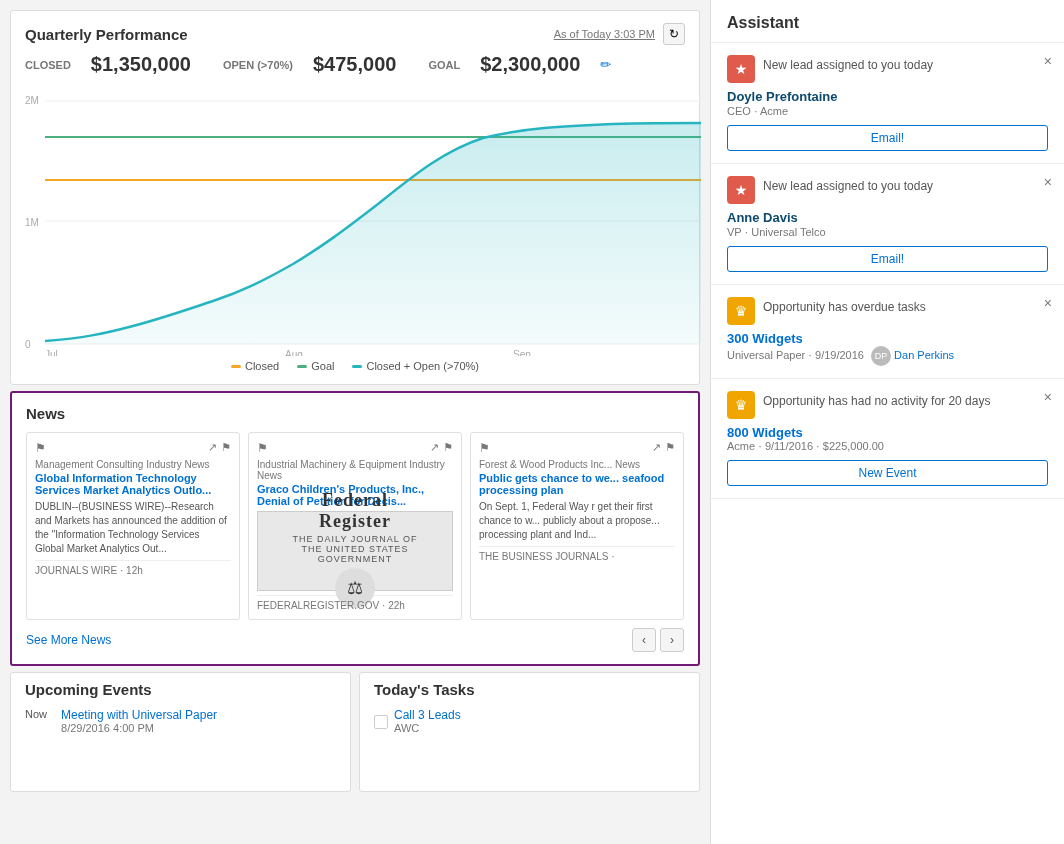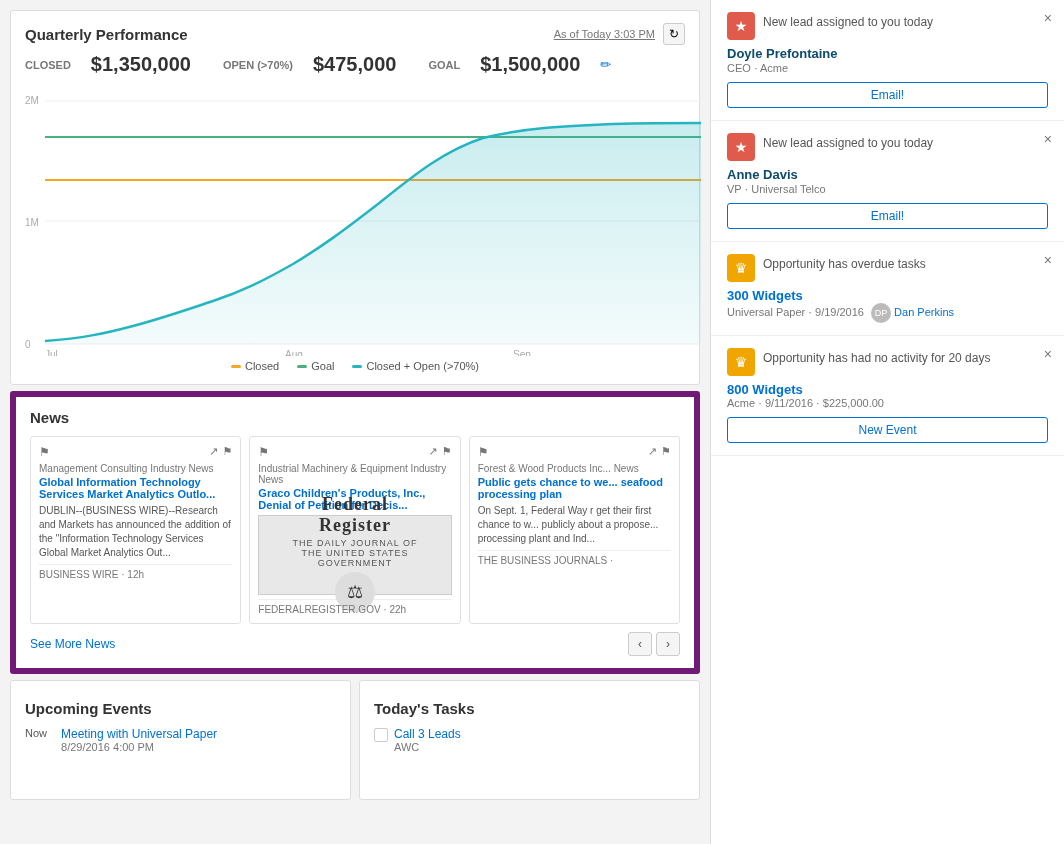--- a/index.html
+++ b/index.html
@@ -17,44 +17,44 @@
 
     .chart-stats { display: flex; align-items: center; gap: 20px; margin-bottom: 10px; font-size: 12px; }
 
     .chart-area { position: relative; height: 270px; margin: 0 -2px; }
 
     .chart-legend { display: flex; gap: 18px; justify-content: center; margin-top: 4px; font-size: 11px; color: #555; }
     .legend-item { display: flex; align-items: center; gap: 4px; }
     .legend-dot { width: 10px; height: 3px; border-radius: 2px; }
 
     
-    .news-section { background: #fff; margin: 0 10px 6px 10px; border: 6px solid #701a75; border-radius: 3px; padding: 12px 14px; }
+    .news-section { background: #fff; margin: 0 10px 6px 10px; border: 2px solid #701a75; border-radius: 3px; padding: 12px 14px; }
     .section-title { font-size: 15px; font-weight: 600; color: #333; margin-bottom: 10px; }
     .news-cards { display: flex; gap: 8px; overflow: hidden; }
     .news-card { flex: 1; border: 1px solid #e0e0e0; border-radius: 3px; padding: 8px; font-size: 11px; min-width: 0; position: relative; background: #fff; }
     .news-card-top { display: flex; justify-content: space-between; align-items: flex-start; margin-bottom: 4px; }
     .news-flag-icon { color: #777; font-size: 12px; }
     .news-actions { display: flex; gap: 4px; color: #777; font-size: 11px; }
     .news-source { color: #777; font-size: 10px; margin-bottom: 2px; }
     .news-headline { font-weight: 600; color: #0070d2; font-size: 11px; margin-bottom: 4px; cursor: pointer; }
     .news-body { color: #555; font-size: 10px; line-height: 1.4; margin-bottom: 4px; }
     .news-image { width: 100%; height: 80px; background: #e8e8e8; display: flex; align-items: center; justify-content: center; margin: 4px 0; border: 1px solid #ccc; }
     .news-footer { color: #777; font-size: 10px; margin-top: 4px; border-top: 1px solid #eee; padding-top: 4px; }
     .news-nav { display: flex; justify-content: space-between; align-items: center; margin-top: 8px; }
     .see-more { color: #0070d2; font-size: 12px; cursor: pointer; }
     .nav-arrows { display: flex; gap: 4px; }
     .nav-arrow { width: 24px; height: 24px; border: 1px solid #ccc; border-radius: 3px; background: #f5f5f5; display: flex; align-items: center; justify-content: center; cursor: pointer; font-size: 12px; color: #555; }
 
     
     .bottom-sections { display: flex; gap: 8px; margin: 0 10px 10px 10px; }
-    .bottom-card { flex: 1; background: #fff; border: 1px solid #ddd; border-radius: 3px; padding: 19px 14px; min-height: 120px; }
+    .bottom-card { flex: 1; background: #fff; border: 1px solid #ddd; border-radius: 3px; padding: 8px 14px; min-height: 120px; }
     .event-time { color: #555; font-size: 11px; }
     .event-link { color: #0070d2; font-size: 12px; cursor: pointer; }
     .event-date { color: #777; font-size: 11px; }
-    .task-item { display: flex; align-items: flex-start; gap: 6px; margin-bottom: 4px; }
+    .task-item { display: flex; align-items: center; gap: 6px; margin-bottom: 4px; }
     .task-check { width: 14px; height: 14px; border: 1px solid #ccc; border-radius: 2px; margin-top: 1px; flex-shrink: 0; }
     .task-link { color: #0070d2; font-size: 12px; cursor: pointer; }
     .task-sub { color: #777; font-size: 11px; }
 
     
     .right-panel { flex: 0 0 354px; background: #fff; border-left: 1px solid #ddd; display: flex; flex-direction: column; overflow-y: auto; }
     .assistant-header { font-size: 16px; font-weight: 600; color: #333; padding: 14px 16px 10px; border-bottom: 1px solid #eee; }
 
     .assistant-card { border-bottom: 1px solid #eee; padding: 12px 16px; position: relative; }
     .assistant-card-close { position: absolute; top: 10px; right: 12px; color: #777; cursor: pointer; font-size: 14px; }
@@ -92,21 +92,21 @@
         <span class="chart-timestamp">As of Today 3:03 PM</span>
         <button class="refresh-btn">↻</button>
       </div>
     </div>
     <div class="chart-stats">
       <span style="color:#777;font-size:11px;font-weight:600;">CLOSED</span>
       <span style="font-size:20px;font-weight:700;color:#333;">$1,350,000</span>
       <span style="color:#777;font-size:11px;font-weight:600;margin-left:12px;">OPEN (&gt;70%)</span>
       <span style="font-size:20px;font-weight:700;color:#333;">$475,000</span>
       <span style="color:#777;font-size:11px;font-weight:600;margin-left:12px;">GOAL</span>
-      <span style="font-size:20px;font-weight:700;color:#333;">$1,500,000</span>
+      <span style="font-size:20px;font-weight:700;color:#333;">$2,300,000</span>
       <span style="color:#0070d2;cursor:pointer;font-size:13px;">✏</span>
     </div>
 
     <div class="chart-area">
       <svg width="678" height="270" viewBox="0 0 678 270">
 
         <text x="2" y="18" font-size="10" fill="#aaa">2M</text>
         <text x="2" y="140" font-size="10" fill="#aaa">1M</text>
         <text x="2" y="262" font-size="10" fill="#aaa">0</text>
 
@@ -159,21 +159,21 @@
         <div class="news-card-top">
           <span class="news-flag-icon">⚑</span>
           <div class="news-actions">
             <span style="cursor:pointer;">↗</span>
             <span style="cursor:pointer;">⚑</span>
           </div>
         </div>
         <div class="news-source">Management Consulting Industry News</div>
         <div class="news-headline">Global Information Technology Services Market Analytics Outlo...</div>
         <div class="news-body">DUBLIN--(BUSINESS WIRE)--Research and Markets has announced the addition of the "Information Technology Services Global Market Analytics Out...</div>
-        <div class="news-footer">BUSINESS WIRE · 12h</div>
+        <div class="news-footer">JOURNALS WIRE · 12h</div>
       </div>
 
       <div class="news-card">
         <div class="news-card-top">
           <span class="news-flag-icon">⚑</span>
           <div class="news-actions">
             <span style="cursor:pointer;">↗</span>
             <span style="cursor:pointer;">⚑</span>
           </div>
         </div>
@@ -238,20 +238,21 @@
             <div class="task-sub">AWC</div>
           </div>
         </div>
       </div>
     </div>
   </div>
 
 </div>
 
 <div class="right-panel">
+  <div class="assistant-header">Assistant</div>
 
   <div class="assistant-card">
     <span class="assistant-card-close">×</span>
     <div class="card-header">
       <div class="card-icon icon-red">★</div>
       <div class="card-title">New lead assigned to you today</div>
     </div>
     <span class="person-name">Doyle Prefontaine</span>
     <div class="person-sub">CEO · Acme</div>
     <button class="card-action-btn">Email!</button>

